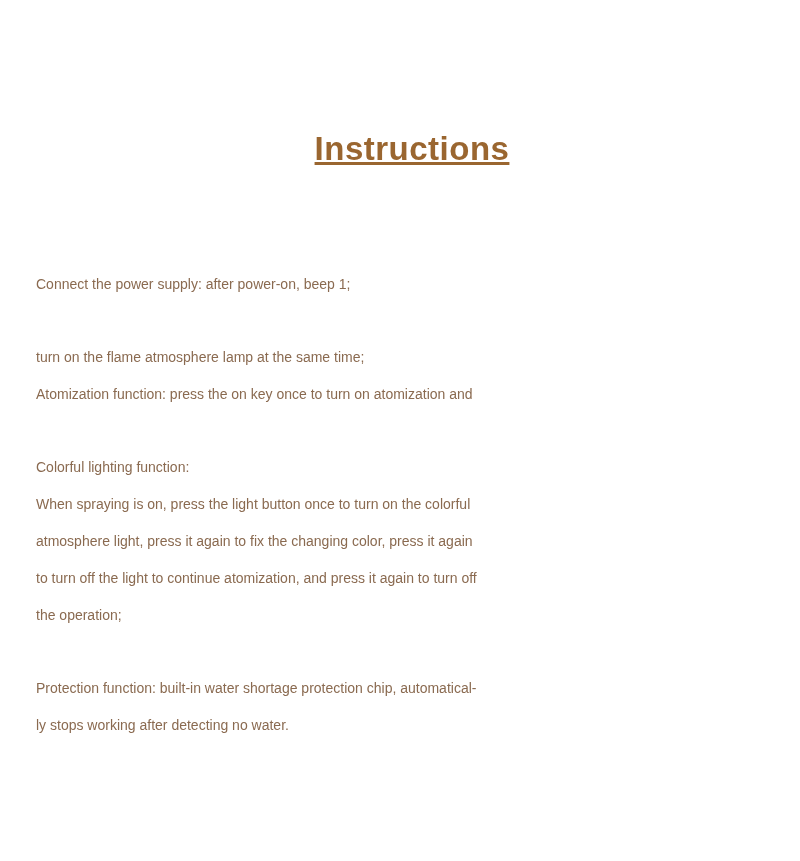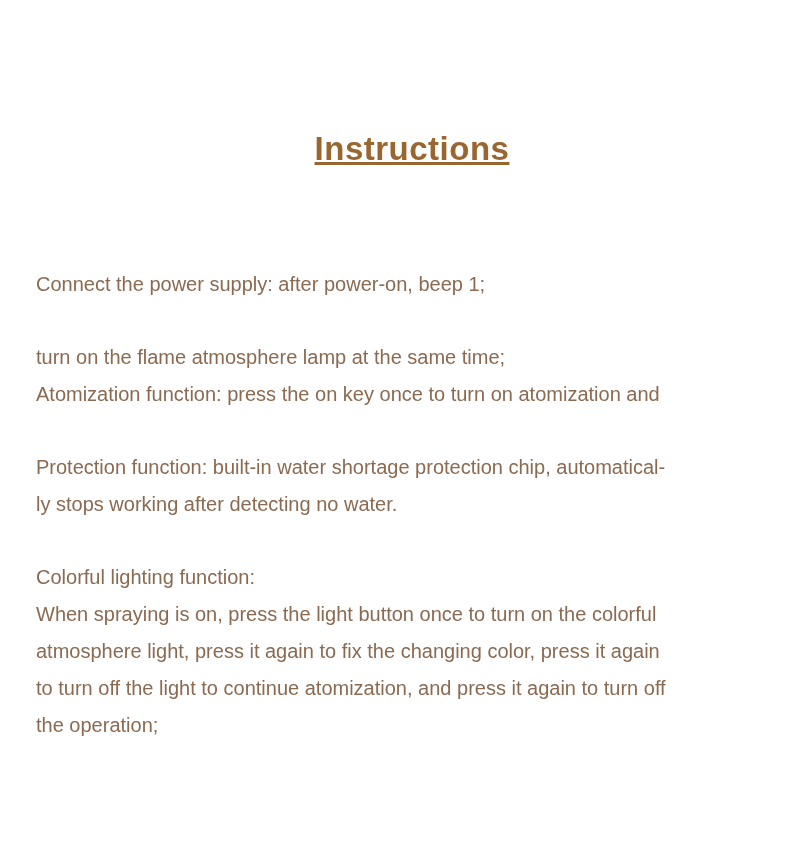--- a/index.html
+++ b/index.html
@@ -27,21 +27,21 @@
     letter-spacing: 0.5px;
     color: var(--title-color, #9a6630);
     text-decoration: underline;
   }
   .content {
     position: absolute;
     top: 266px;
     left: 36px;
     right: 34px;
     color: var(--body-color, #8a6a50);
-    font-size: 20px;
+    font-size: 14px;
   }
   .paragraph {
     margin: 0 0 36px 0;
     padding: 0;
   }
   .line {
     display: block;
     line-height: 37px;
     white-space: nowrap;
   }
@@ -58,26 +58,26 @@
     <p class="paragraph">
       <span class="line">Connect the power supply: after power-on, beep 1;</span>
     </p>
 
     <p class="paragraph">
       <span class="line">turn on the flame atmosphere lamp at the same time;</span>
       <span class="line">Atomization function: press the on key once to turn on atomization and</span>
     </p>
 
     <p class="paragraph">
-      <span class="line">Protection function: built-in water shortage protection chip, automatical-</span>
-      <span class="line">ly stops working after detecting no water.</span>
-    </p>
-
-    <p class="paragraph">
       <span class="line">Colorful lighting function:</span>
       <span class="line">When spraying is on, press the light button once to turn on the colorful</span>
       <span class="line">atmosphere light, press it again to fix the changing color, press it again</span>
       <span class="line">to turn off the light to continue atomization, and press it again to turn off</span>
       <span class="line">the operation;</span>
     </p>
 
+    <p class="paragraph">
+      <span class="line">Protection function: built-in water shortage protection chip, automatical-</span>
+      <span class="line">ly stops working after detecting no water.</span>
+    </p>
+
   </div>
 </div>
 
 </body></html>

